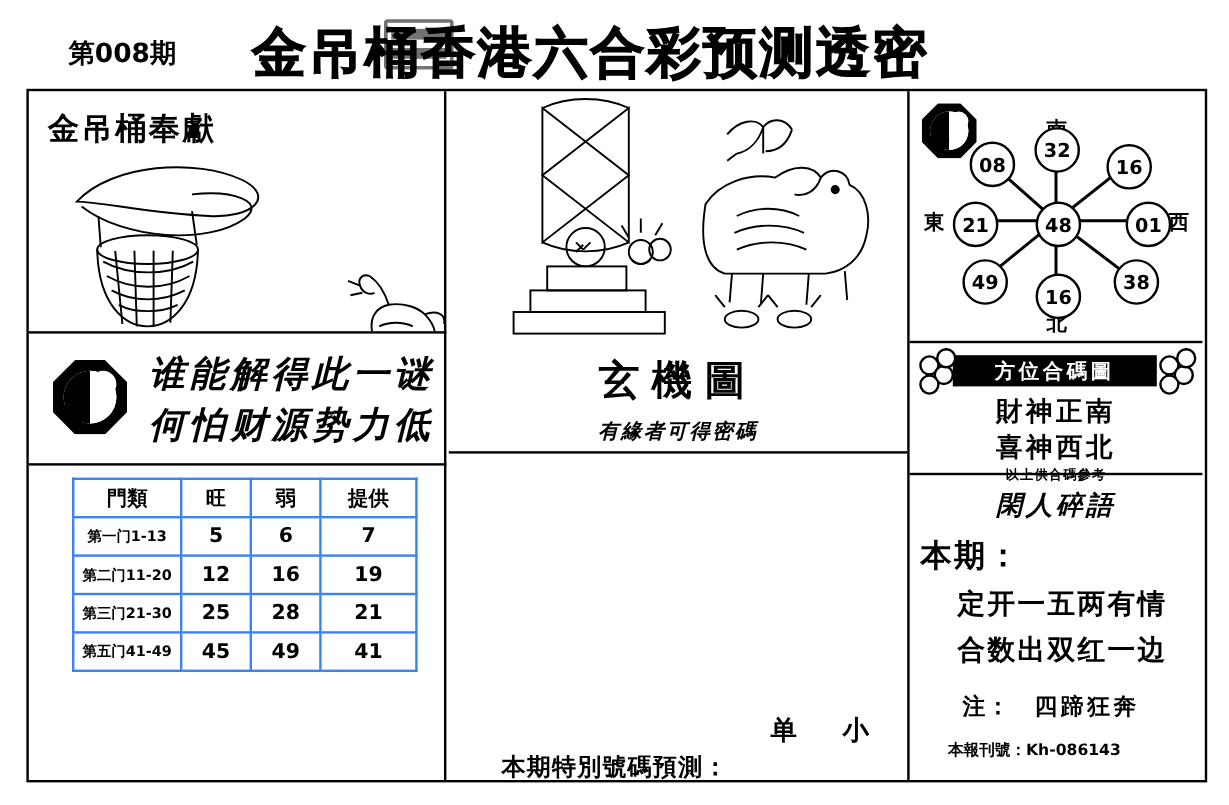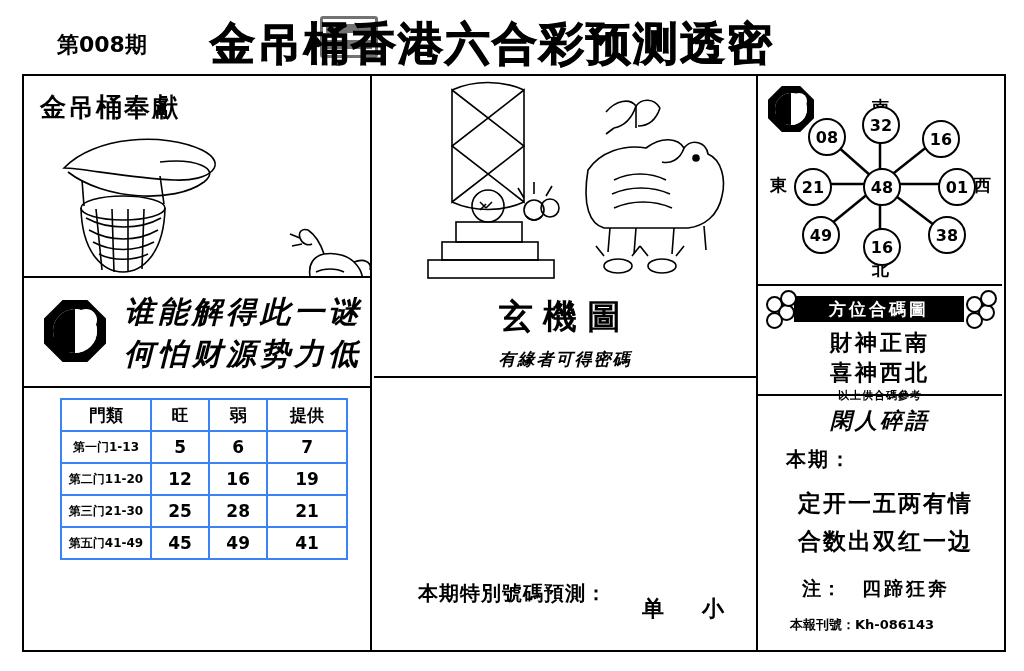--- a/index.html
+++ b/index.html
@@ -46,40 +46,40 @@
   .tbl{position:absolute;left:36px;top:322px;width:288px;border-collapse:collapse;}
   .tbl td,.tbl th{border:2px solid #3b82f6;height:28px;text-align:center;font-size:15px;font-weight:bold;margin-left:36px;}
   .tbl th{font-size:17px;}
   .tbl td.cat{font-size:12px;width:86px;text-align:center;}
   .tbl td.num{font-size:17px;}
 
   
   .mid-pic{position:absolute;left:0;top:0;width:382px;height:206px;}
   .xuanji{position:absolute;left:0;top:218px;width:382px;text-align:center;font-size:34px;font-weight:bold;letter-spacing:10px;}
   .xuanji-sub{position:absolute;left:0;top:272px;width:382px;text-align:center;font-size:17px;font-weight:bold;letter-spacing:2px;font-style:italic;}
-  .special{position:absolute;left:44px;top:504px;font-size:20px;font-weight:bold;letter-spacing:1px;}
+  .special{position:absolute;left:44px;top:550px;font-size:20px;font-weight:bold;letter-spacing:1px;}
   .special-v1{position:absolute;left:268px;top:518px;font-size:22px;font-weight:bold;}
   .special-v2{position:absolute;left:328px;top:518px;font-size:22px;font-weight:bold;}
 
   
   .compass{position:absolute;left:0;top:0;width:244px;height:232px;}
   .ball{position:absolute;width:34px;height:34px;border-radius:50%;border:2px solid #000;background:#fff;
         font-size:16px;font-weight:bold;display:flex;align-items:center;justify-content:center;}
   .dirlabel{position:absolute;font-size:17px;font-weight:bold;}
 
   .fangwei-wrap{position:absolute;left:0;top:210px;width:244px;height:104px;}
   .fangwei-bar{position:absolute;left:36px;top:10px;width:170px;height:26px;background:#000;color:#fff;
       font-size:17px;font-weight:bold;display:flex;align-items:center;justify-content:center;letter-spacing:3px;}
   .flower{position:absolute;width:13px;height:13px;border-radius:50%;border:2px solid #000;background:#fff;}
   .fw-l1{position:absolute;left:0;top:42px;width:244px;text-align:center;font-size:22px;font-weight:bold;letter-spacing:3px;}
   .fw-l2{position:absolute;left:0;top:72px;width:244px;text-align:center;font-size:22px;font-weight:bold;letter-spacing:3px;}
   .fw-note{position:absolute;left:0;top:102px;width:244px;text-align:center;font-size:11px;font-weight:bold;letter-spacing:1px;}
 
   .xianren{position:absolute;left:0;top:330px;width:244px;text-align:center;font-size:22px;font-weight:bold;letter-spacing:3px;font-style:italic;}
-  .benqi{position:absolute;left:28px;top:370px;font-size:20px;font-weight:bold;letter-spacing:2px;}
+  .benqi{position:absolute;left:9px;top:370px;font-size:26px;font-weight:bold;letter-spacing:2px;}
   .poem1{position:absolute;left:40px;top:412px;font-size:23px;font-weight:bold;letter-spacing:2px;}
   .poem2{position:absolute;left:40px;top:450px;font-size:23px;font-weight:bold;letter-spacing:2px;}
   .zhu{position:absolute;left:44px;top:500px;font-size:19px;font-weight:bold;letter-spacing:1px;}
   .zhu-v{position:absolute;left:104px;top:500px;font-size:19px;font-weight:bold;letter-spacing:3px;}
   .serial{position:absolute;left:32px;top:540px;font-size:13px;font-weight:bold;letter-spacing:0px;}
 
   svg{display:block;}
 </style>
 </head>
 <body>

